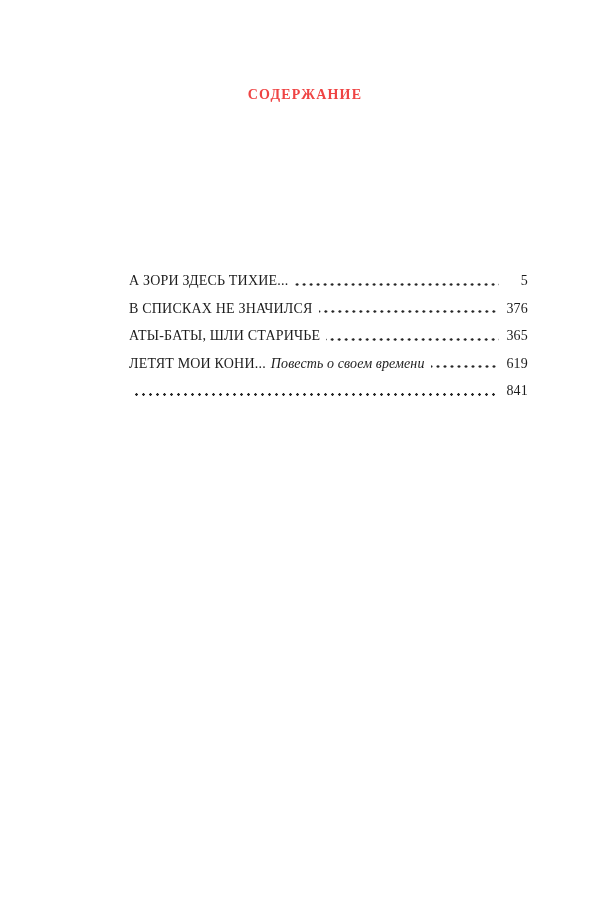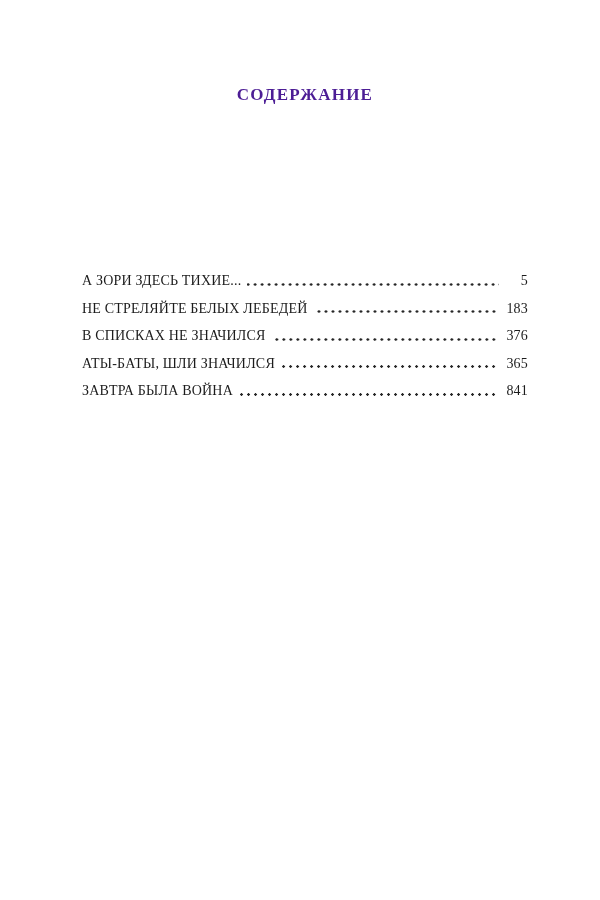--- a/index.html
+++ b/index.html
@@ -17,35 +17,36 @@
   .sheet {
     box-sizing: border-box;
     width: 600px;
     height: 900px;
     padding: 86px 72px 0 82px;
     background: #ffffff;
   }
   .book-title {
     text-align: center;
     font-weight: bold;
-    font-size: 17px;
+    font-size: 14px;
     line-height: 17px;
     letter-spacing: 1.2px;
-    color: #4c1d95;
+    color: #ef4444;
     font-family: "Liberation Serif", serif;
   }
   .toc {
     margin-top: 159px;
   }
   .toc-row {
     display: flex;
     align-items: flex-end;
     height: 27.5px;
     font-size: 14px;
     letter-spacing: 0.2px;
+    margin-left: 47px;
   }
   .toc-entry-title {
     white-space: nowrap;
     line-height: 1.15;
   }
   .toc-entry-subtitle {
     white-space: nowrap;
     font-style: italic;
     letter-spacing: 0.1px;
     margin-left: 5px;
@@ -80,44 +81,43 @@
   <div class="toc">
 
     <div class="toc-row">
       <span class="toc-entry-title">А ЗОРИ ЗДЕСЬ ТИХИЕ...</span>
 
       <span class="dot-leader"></span>
       <span class="toc-entry-page">5</span>
     </div>
 
 
-    <div class="toc-row">
-      <span class="toc-entry-title">НЕ СТРЕЛЯЙТЕ БЕЛЫХ ЛЕБЕДЕЙ</span>
-
-      <span class="dot-leader"></span>
-      <span class="toc-entry-page">183</span>
-    </div>
 
     <div class="toc-row">
       <span class="toc-entry-title">В СПИСКАХ НЕ ЗНАЧИЛСЯ</span>
 
       <span class="dot-leader"></span>
       <span class="toc-entry-page">376</span>
     </div>
 
     <div class="toc-row">
-      <span class="toc-entry-title">АТЫ-БАТЫ, ШЛИ ЗНАЧИЛСЯ</span>
+      <span class="toc-entry-title">АТЫ-БАТЫ, ШЛИ СТАРИЧЬЕ</span>
 
       <span class="dot-leader"></span>
       <span class="toc-entry-page">365</span>
     </div>
 
+    <div class="toc-row">
+      <span class="toc-entry-title">ЛЕТЯТ МОИ КОНИ...</span>
+      <span class="toc-entry-subtitle">Повесть о своем времени</span>
+      <span class="dot-leader"></span>
+      <span class="toc-entry-page">619</span>
+    </div>
 
 
     <div class="toc-row">
-      <span class="toc-entry-title">ЗАВТРА БЫЛА ВОЙНА</span>
 
       <span class="dot-leader"></span>
       <span class="toc-entry-page">841</span>
     </div>
 
   </div>
 </div>
 
 </body></html>

